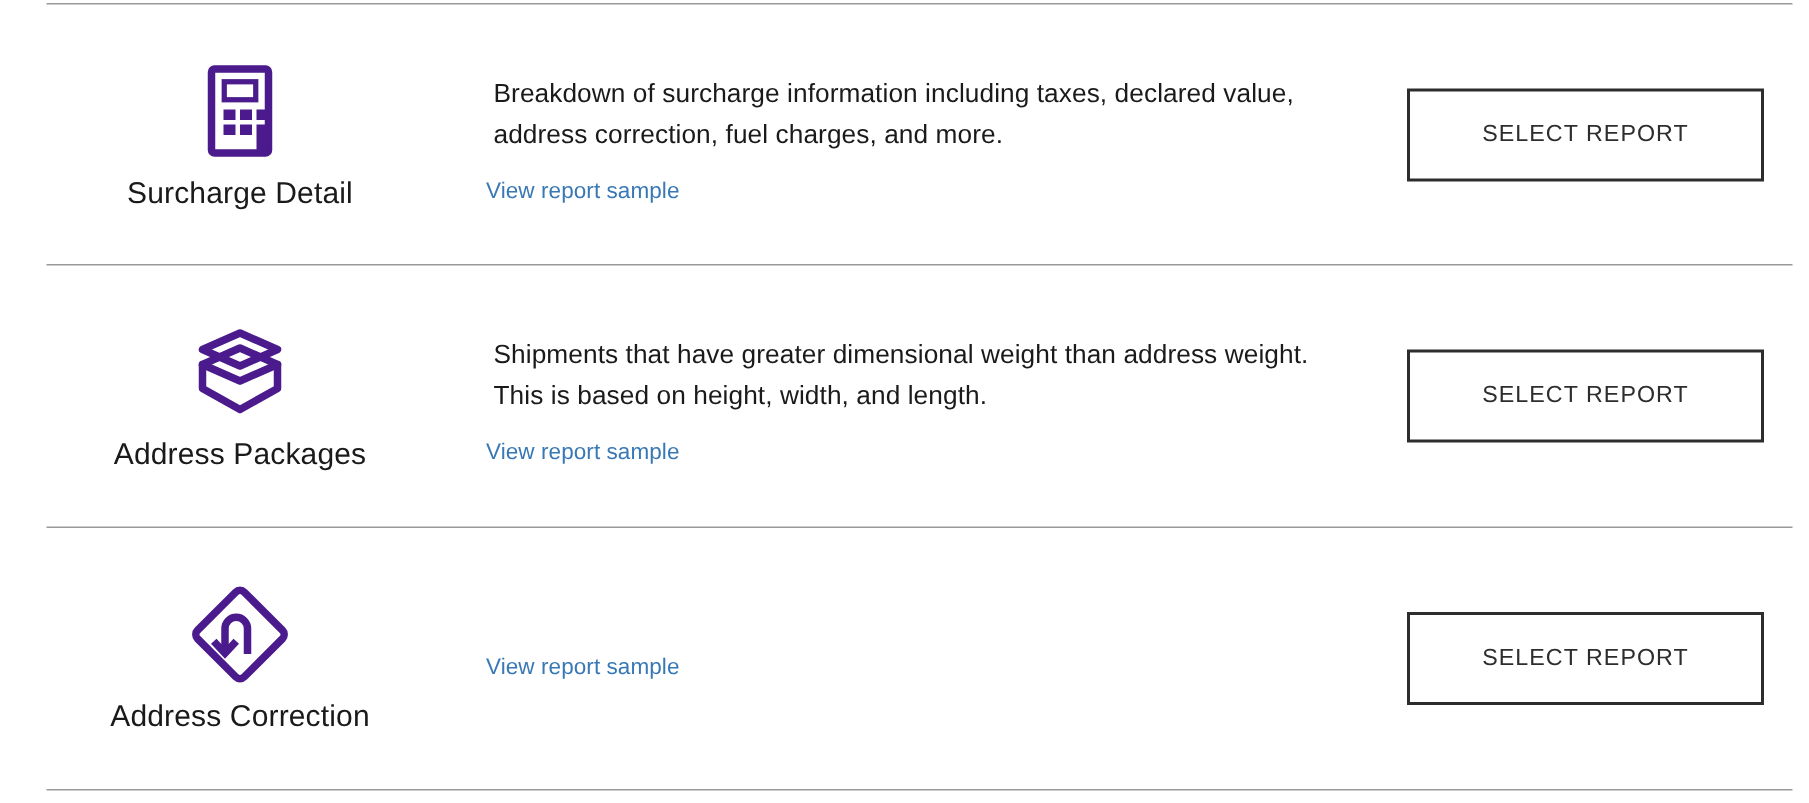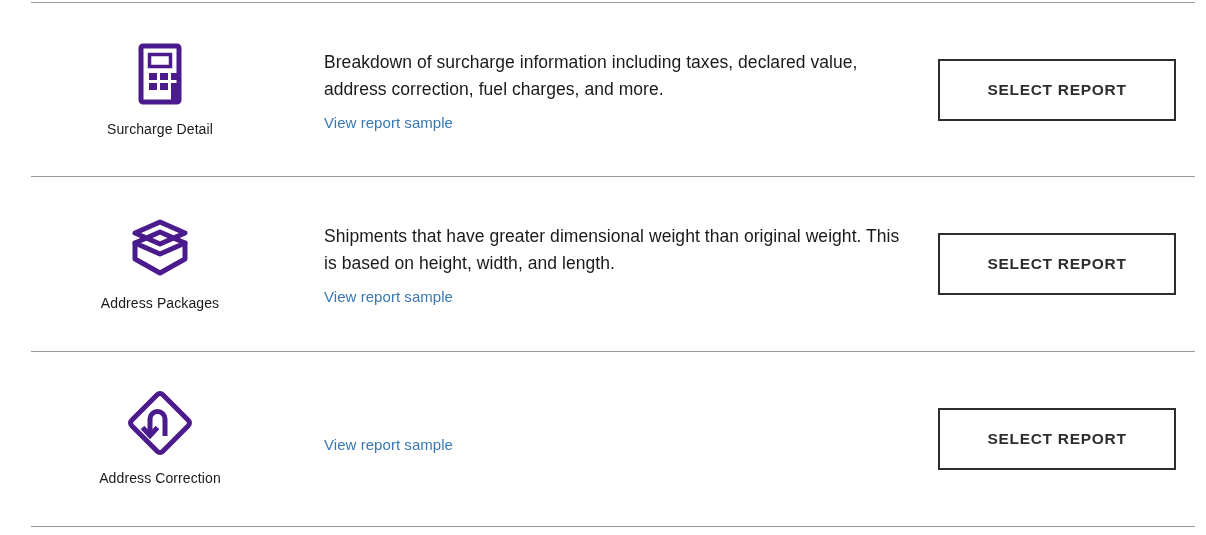--- a/index.html
+++ b/index.html
@@ -58,21 +58,21 @@
   .icon-wrap {
     width: 72px;
     height: 72px;
     display: flex;
     align-items: center;
     justify-content: center;
   }
   .icon-wrap svg { display: block; }
   .row-label {
     margin-top: 6px;
-    font-size: 14px;
+    font-size: 20px;
     line-height: 26px;
     color: #1a1a1a;
     font-weight: 400;
     letter-spacing: 0.1px;
     text-align: center;
     white-space: nowrap;
   }
 
   
   .row-desc-block {
@@ -83,21 +83,21 @@
     height: 174px;
     display: flex;
     flex-direction: column;
     justify-content: center;
   }
   .desc-text {
     font-size: 17.5px;
     line-height: 27px;
     color: #1a1a1a;
     font-weight: 400;
-    margin: 0;
+    margin: 5px;
     letter-spacing: 0.05px;
   }
   .sample-link {
     margin-top: 10px;
     font-size: 15px;
     line-height: 19px;
     color: #3878b4;
     text-decoration: none;
     cursor: pointer;
     align-self: flex-start;
@@ -117,21 +117,21 @@
   }
   .select-report-btn {
     width: 256px;
     height: 62px;
     box-sizing: border-box;
     border: 2px solid #2d2d2d;
     background: #ffffff;
     color: #2d2d2d;
     font-family: "Liberation Sans", sans-serif;
     font-size: 15.5px;
-    font-weight: bold;
+    font-weight: normal;
     letter-spacing: 0.7px;
     cursor: pointer;
     border-radius: 0;
     padding: 0;
   }
 </style>
 </head>
 <body>
 
 <div id="report-list">
@@ -181,21 +181,21 @@
             <path d="M36 17 L61 28 L36 39 L11 28 Z"></path>
 
             <path d="M36 7 L61 18 L36 29 L11 18 Z"></path>
           </g>
         </svg>
       </div>
       <div class="row-label">Address Packages</div>
     </div>
 
     <div class="row-desc-block">
-      <p class="desc-text">Shipments that have greater dimensional weight than original weight. This is based on height, width, and length.</p>
+      <p class="desc-text">Shipments that have greater dimensional weight than address weight. This is based on height, width, and length.</p>
       <a class="sample-link" href="#">View report sample</a>
     </div>
 
     <div class="row-action-block">
       <button class="select-report-btn">SELECT REPORT</button>
     </div>
 
   </div>
 
   <div class="divider d2"></div>

